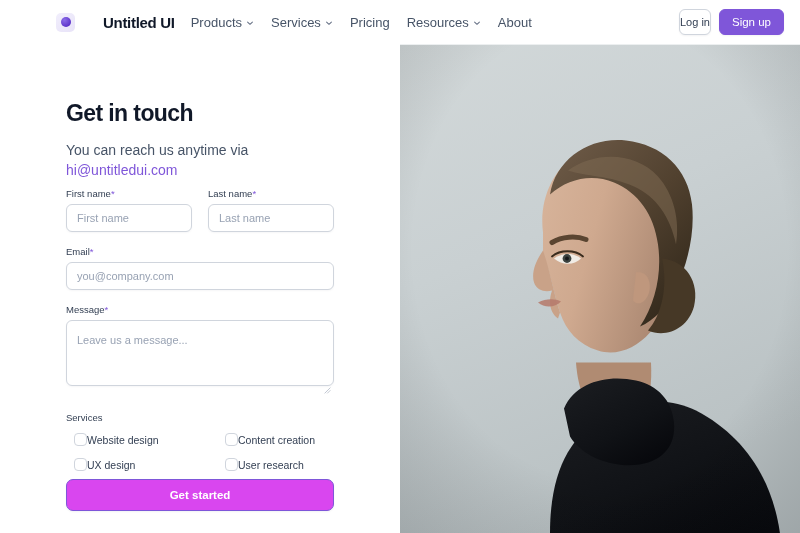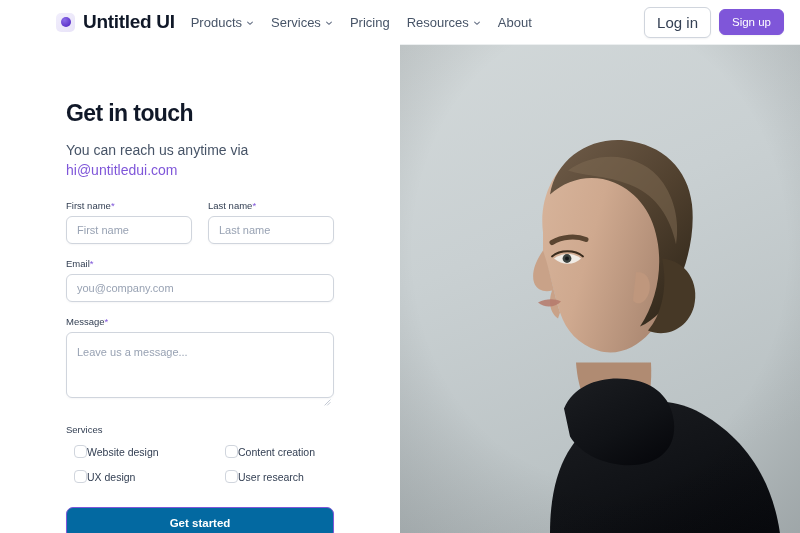--- a/index.html
+++ b/index.html
@@ -24,40 +24,40 @@
     width: 19px; height: 19px; border-radius: 5px;
     background: linear-gradient(145deg,#f1eefc 0%,#e8e3f8 100%);
     display: flex; align-items: center; justify-content: center;
     flex: none;
   }
   .brand-dot {
     width: 10px; height: 10px; border-radius: 50%;
     background: radial-gradient(circle at 35% 30%, #8b6ce8 0%, #5b31c9 75%);
   }
   .brand-name {
-    font-size: 19px; font-weight: 700; color: #101828;
-    letter-spacing: -0.3px; white-space: nowrap;
+    font-size: 15px; font-weight: 700; color: #101828;
+    letter-spacing: -0.3px; white-space: nowrap; margin-left: 20px;
   }
 
   .nav { display: flex; align-items: center; gap: 17px; margin-left: 16px; }
   .nav-item {
     display: flex; align-items: center; gap: 4px;
     font-size: 13px; color: #475467; cursor: pointer; white-space: nowrap;
   }
   .chev {
     width: 8px; height: 8px; display: block; flex: none;
     margin-top: 1px;
   }
   .chev svg { display: block; }
 
   .header-actions { margin-left: auto; display: flex; align-items: center; gap: 8px; }
   .btn-login {
-    font-size: 15px; color: #344054; background: #fff;
+    font-size: 11px; color: #344054; background: #fff;
     border: 1px solid #d0d5dd; border-radius: 6px;
-    padding: 6px 12px; cursor: pointer; white-space: nowrap;
+    padding: 6px 0; cursor: pointer; white-space: nowrap;
     box-shadow: 0 1px 2px rgba(16,24,40,.05);
   }
   .btn-signup {
     font-size: 11.5px; color: #fff; background: #7f56d9;
     border: 1px solid #7f56d9; border-radius: 6px;
     padding: 6px 12px; cursor: pointer; white-space: nowrap;
     box-shadow: 0 1px 2px rgba(16,24,40,.05);
     text-align: center;
   }
 
@@ -70,21 +70,21 @@
 
   .title {
     font-size: 23px; font-weight: 700; color: #101828;
     letter-spacing: -0.6px; line-height: 1.2;
   }
   .subtitle {
     margin-top: 12px; font-size: 14px; color: #475467; line-height: 1.45;
   }
   .subtitle a { color: #7f56d9; text-decoration: none; font-weight: 500; }
 
-  .row { display: flex; gap: 16px; margin-top: 20px; }
+  .row { display: flex; gap: 16px; margin-top: 8px; }
   .field { flex: 1; min-width: 0; }
   .field.full { width: 100%; }
   .field + .field {}
   .label {
     display: block; font-size: 9.5px; color: #344054; font-weight: 500;
     margin-bottom: 5px;
   }
   .req { color: #7f56d9; }
   .input, .textarea {
     width: 100%; font-family: "Liberation Sans", sans-serif;
@@ -112,22 +112,22 @@
     row-gap: 12px;
   }
   .check { display: flex; align-items: flex-end; cursor: pointer; padding-left: 8px; }
   .box {
     width: 13px; height: 13px; border: 1px solid #d0d5dd;
     border-radius: 4px; background: #fff; flex: none;
   }
   .check-label { font-size: 10.5px; color: #344054; white-space: nowrap; }
 
   .cta {
-    display: block; width: 100%; margin-top: 24px;
-    background: #0369a1; border: 1px solid #7f56d9; border-radius: 7px;
+    display: block; width: 100%; margin-top: 8px;
+    background: #d946ef; border: 1px solid #7f56d9; border-radius: 7px;
     color: #fff; font-size: 11.5px; font-weight: 600;
     font-family: "Liberation Sans", sans-serif;
     padding: 9px 0; cursor: pointer;
     box-shadow: 0 1px 2px rgba(16,24,40,.05);
   }
 
   
   .photo {
     position: absolute; left: 400px; top: 44px;
     width: 400px; height: 489px;

